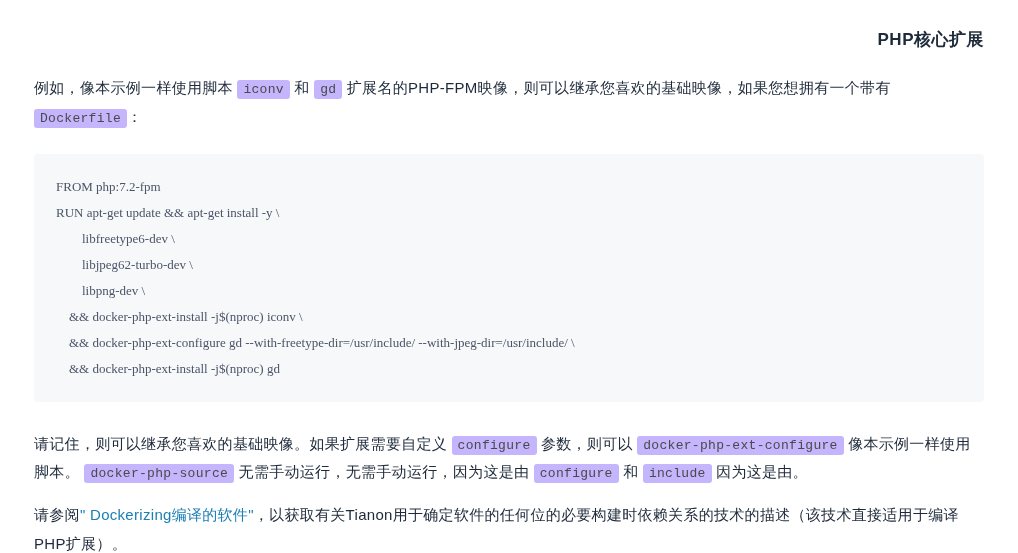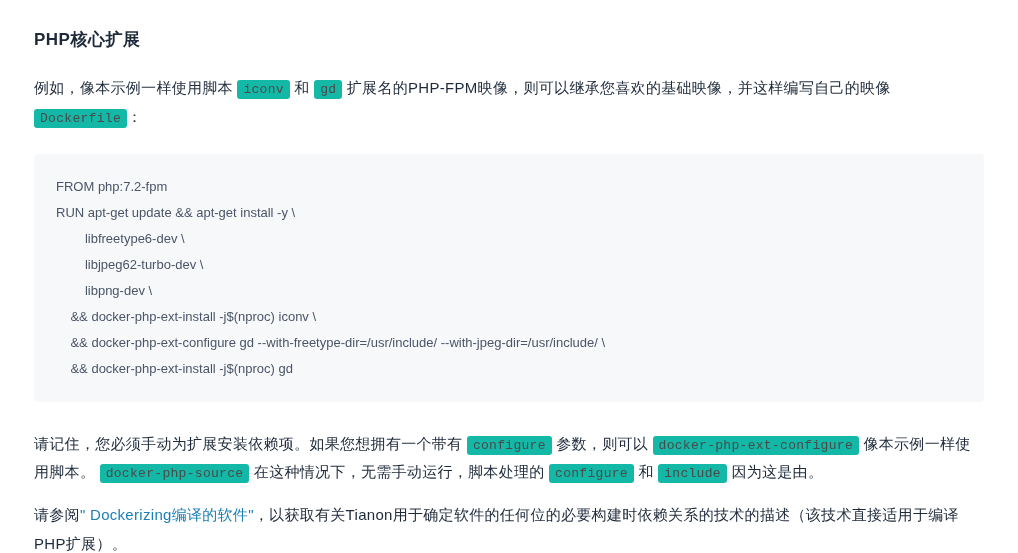--- a/index.html
+++ b/index.html
@@ -16,71 +16,72 @@
       padding: 24px 34px;
       position: relative;
       width: 1018px;
     }
     h3 {
       font-size: 17px;
       font-weight: 700;
       color: #1e2a3a;
       margin-bottom: 18px;
       letter-spacing: 0.5px;
+      text-align: right;
     }
     p {
       color: #1e2a3a;
       margin-bottom: 14px;
       letter-spacing: 0.3px;
     }
     code.inline {
       font-family: "SFMono-Regular", Consolas, "Liberation Mono", Menlo, monospace;
-      background: #14b8a6;
+      background: #c4b5fd;
       color: #4a4a4a;
       padding: 2px 6px;
       border-radius: 3px;
       font-size: 13px;
     }
     pre.code-block {
       background: #f7f8fa;
       border-radius: 4px;
       padding: 20px 22px;
       margin: 22px 0 28px 0;
       overflow-x: auto;
     }
     pre.code-block code {
-      font-family: Liberation Sans, sans-serif;
+      font-family: Liberation Serif, serif;
       font-size: 13px;
       line-height: 2;
       color: #4a5568;
       white-space: pre;
       display: block;
     }
     a.link {
       color: #1b7fb5;
       text-decoration: none;
     }
   </style>
 </head>
 <body>
 
 <h3>PHP核心扩展</h3>
 
 <p>
-  <span>例如，像本示例一样使用脚本 </span><code class="inline">iconv</code><span> 和 </span><code class="inline">gd</code><span> 扩展名的PHP-FPM映像，则可以继承您喜欢的基础映像，并这样编写自己的映像 </span><code class="inline">Dockerfile</code><span>：</span>
+  <span>例如，像本示例一样使用脚本 </span><code class="inline">iconv</code><span> 和 </span><code class="inline">gd</code><span> 扩展名的PHP-FPM映像，则可以继承您喜欢的基础映像，如果您想拥有一个带有 </span><code class="inline">Dockerfile</code><span>：</span>
 </p>
 
 <pre class="code-block"><code>FROM php:7.2-fpm
 RUN apt-get update &amp;&amp; apt-get install -y \
         libfreetype6-dev \
         libjpeg62-turbo-dev \
         libpng-dev \
     &amp;&amp; docker-php-ext-install -j$(nproc) iconv \
     &amp;&amp; docker-php-ext-configure gd --with-freetype-dir=/usr/include/ --with-jpeg-dir=/usr/include/ \
     &amp;&amp; docker-php-ext-install -j$(nproc) gd</code></pre>
 
 <p>
-  <span>请记住，您必须手动为扩展安装依赖项。如果您想拥有一个带有 </span><code class="inline">configure</code><span> 参数，则可以 </span><code class="inline">docker-php-ext-configure</code><span> 像本示例一样使用脚本。 </span><code class="inline">docker-php-source</code><span> 在这种情况下，无需手动运行，脚本处理的 </span><code class="inline">configure</code><span> 和 </span><code class="inline">include</code><span> 因为这是由。</span>
+  <span>请记住，则可以继承您喜欢的基础映像。如果扩展需要自定义 </span><code class="inline">configure</code><span> 参数，则可以 </span><code class="inline">docker-php-ext-configure</code><span> 像本示例一样使用脚本。 </span><code class="inline">docker-php-source</code><span> 无需手动运行，无需手动运行，因为这是由 </span><code class="inline">configure</code><span> 和 </span><code class="inline">include</code><span> 因为这是由。</span>
 </p>
 
 <p>
   <span>请参阅</span><a href="#" class="link">" Dockerizing编译的软件"</a><span>，以获取有关Tianon用于确定软件的任何位的必要构建时依赖关系的技术的描述（该技术直接适用于编译PHP扩展）。</span>
 </p>
 
 </body></html>

